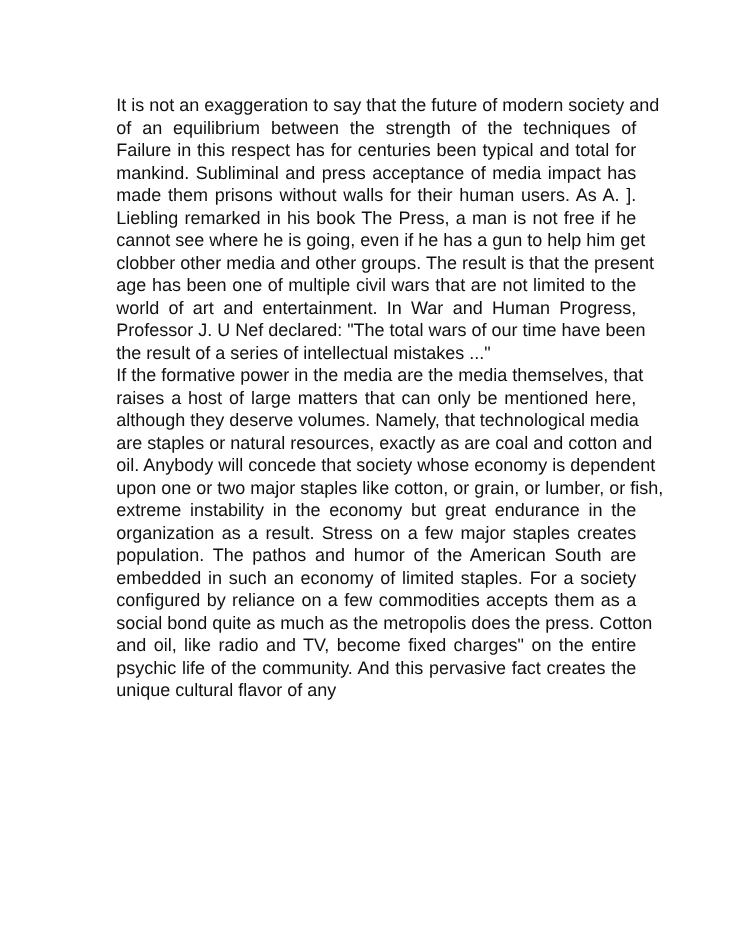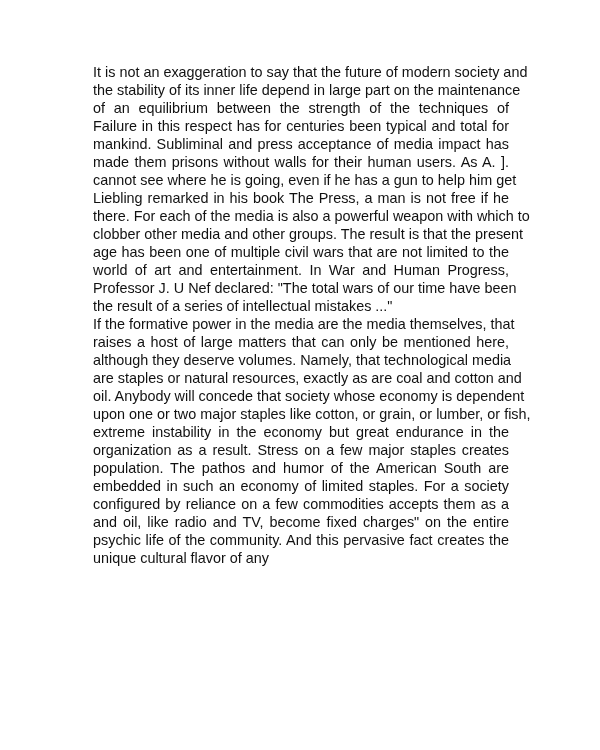--- a/index.html
+++ b/index.html
@@ -9,21 +9,21 @@
     }
     body {
       width: 600px;
       height: 750px;
       position: relative;
       overflow: hidden;
     }
     .page {
       position: absolute;
       left: 93px;
-      top: 63px;
+      top: 76px;
       width: 416px;
       font-family: "Liberation Sans", sans-serif;
       font-size: 14.4px;
       line-height: 18px;
       color: #111111;
     }
     .page p {
       margin: 0;
       padding: 0;
     }
@@ -37,45 +37,44 @@
     .line.last {
       text-align-last: left;
     }
   </style>
 </head>
 <body>
 
 <div class="page">
   <p>
     <span class="line">It is not an exaggeration to say that the future of modern society and</span>
-    <span class="line">the stability of its inner life depend in large part on the maintenance</span>
     <span class="line">of an equilibrium between the strength of the techniques of</span>
   </p>
   <p>
     <span class="line">Failure in this respect has for centuries been typical and total for</span>
     <span class="line">mankind. Subliminal and press acceptance of media impact has</span>
     <span class="line">made them prisons without walls for their human users. As A. ].</span>
+    <span class="line">Liebling remarked in his book The Press, a man is not free if he</span>
     <span class="line">cannot see where he is going, even if he has a gun to help him get</span>
-    <span class="line">Liebling remarked in his book The Press, a man is not free if he</span>
-    <span class="line">there. For each of the media is also a powerful weapon with which to</span>
     <span class="line">clobber other media and other groups. The result is that the present</span>
     <span class="line">age has been one of multiple civil wars that are not limited to the</span>
     <span class="line">world of art and entertainment. In War and Human Progress,</span>
     <span class="line">Professor J. U Nef declared: "The total wars of our time have been</span>
     <span class="line last">the result of a series of intellectual mistakes ..."</span>
   </p>
   <p>
     <span class="line">If the formative power in the media are the media themselves, that</span>
     <span class="line">raises a host of large matters that can only be mentioned here,</span>
     <span class="line">although they deserve volumes. Namely, that technological media</span>
     <span class="line">are staples or natural resources, exactly as are coal and cotton and</span>
     <span class="line">oil. Anybody will concede that society whose economy is dependent</span>
     <span class="line">upon one or two major staples like cotton, or grain, or lumber, or fish,</span>
     <span class="line">extreme instability in the economy but great endurance in the</span>
     <span class="line">organization as a result. Stress on a few major staples creates</span>
     <span class="line">population. The pathos and humor of the American South are</span>
     <span class="line">embedded in such an economy of limited staples. For a society</span>
     <span class="line">configured by reliance on a few commodities accepts them as a</span>
+    <span class="line">social bond quite as much as the metropolis does the press. Cotton</span>
     <span class="line">and oil, like radio and TV, become fixed charges" on the entire</span>
     <span class="line">psychic life of the community. And this pervasive fact creates the</span>
     <span class="line last">unique cultural flavor of any</span>
   </p>
 </div>
 
 </body></html>

